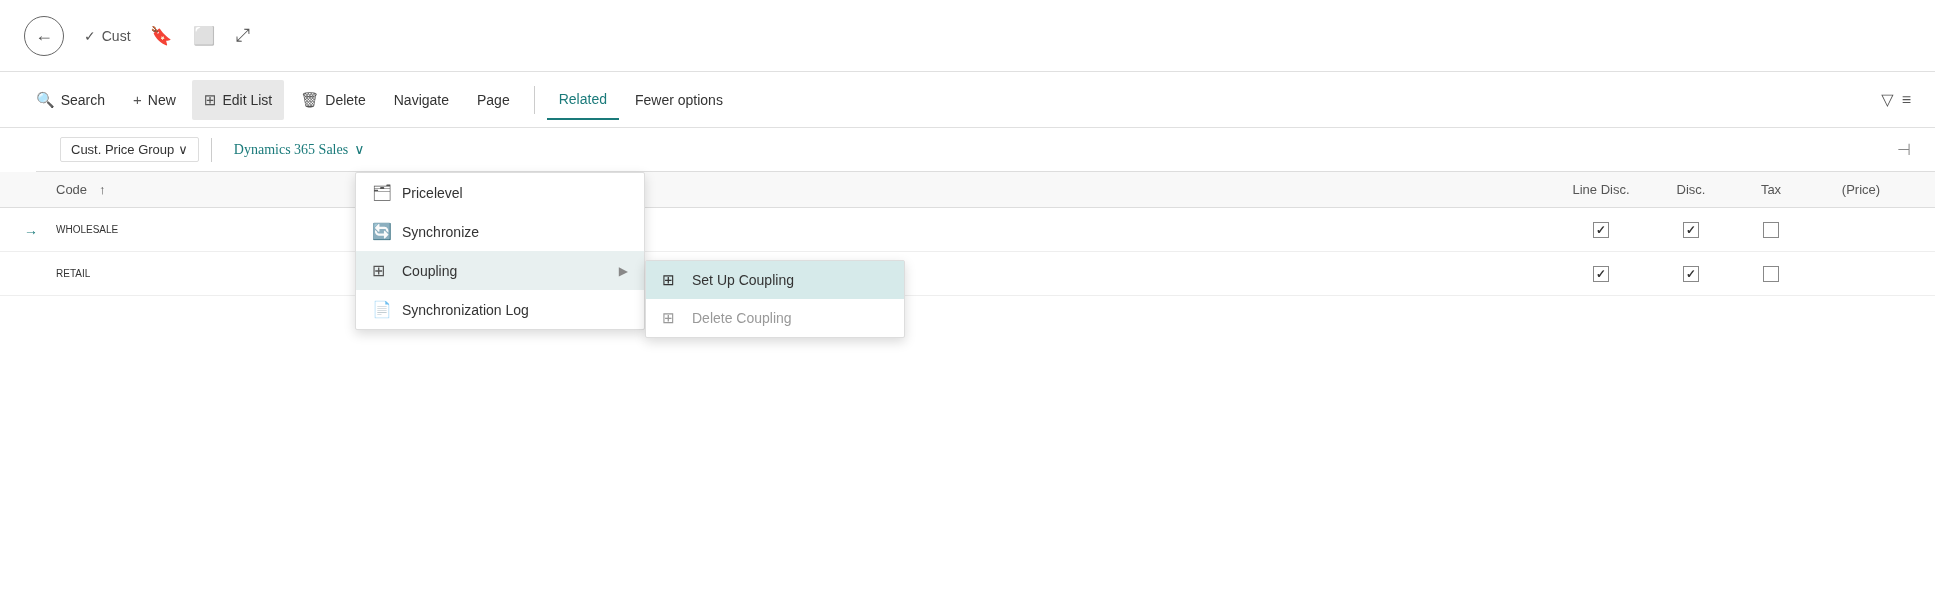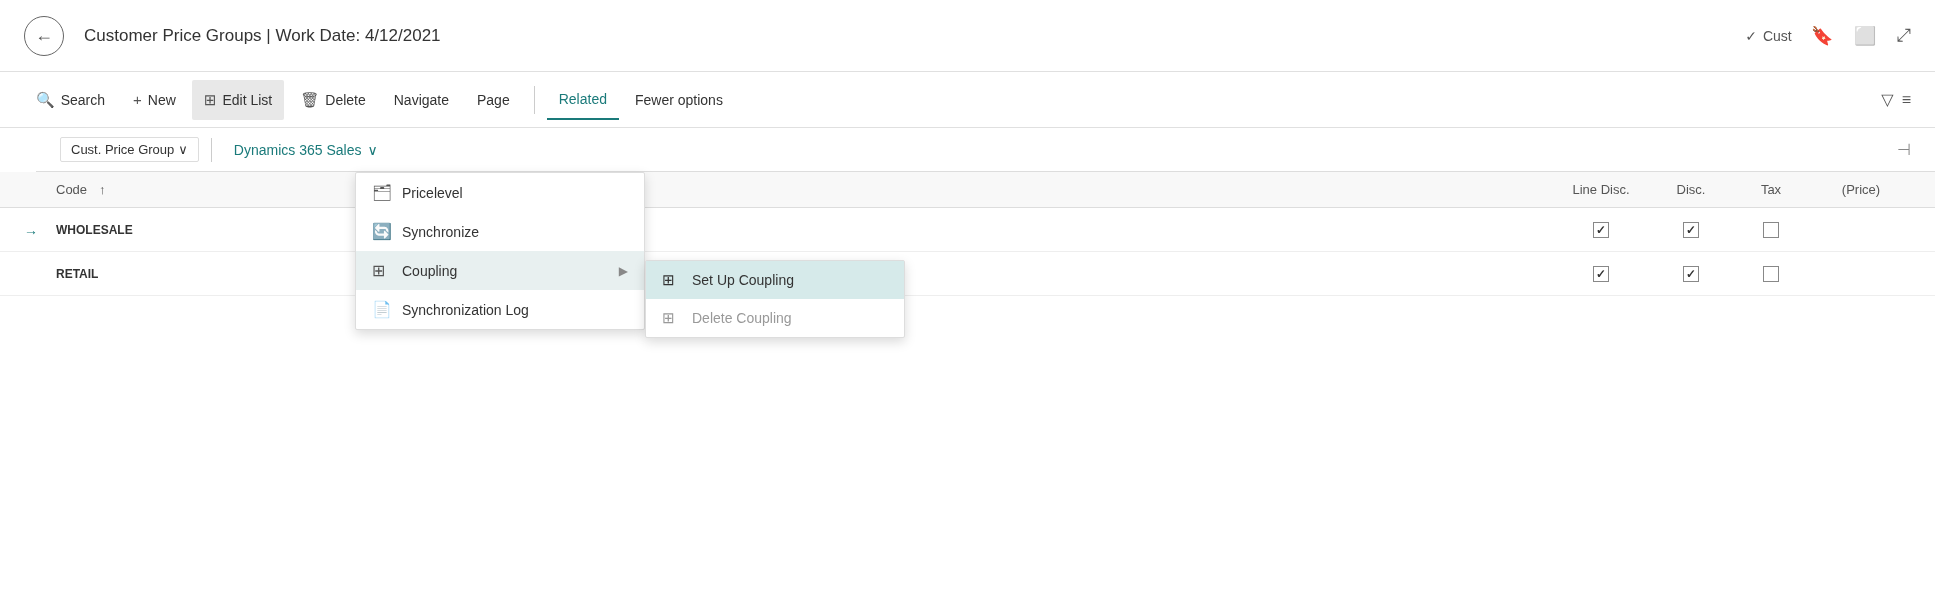--- a/index.html
+++ b/index.html
@@ -118,20 +118,21 @@
     }
     .col-group-sep { width: 1px; background: #ccc; height: 24px; margin: 0 12px; }
     .dynamics-btn {
       display: flex; align-items: center; gap: 6px;
       padding: 4px 10px;
       background: #fff;
       border: none;
       cursor: pointer;
       font-size: 14px;
       color: #1a7a7a;
+      font-family: Liberation Serif, serif;
     }
     .pin-icon {
       margin-left: auto;
       color: #888; font-size: 16px; cursor: pointer;
     }
 
     
     .table-header {
       display: flex;
       align-items: center;
@@ -150,21 +151,21 @@
 
     
     .table-row {
       display: flex;
       align-items: center;
       padding: 0 24px;
       height: 44px;
       border-bottom: 1px solid #eee;
     }
     .tr-arrow { width: 32px; color: #1a7a7a; font-size: 14px; }
-    .tr-code { width: 280px; font-size: 12px; font-weight: bold; }
+    .tr-code { width: 280px; font-size: 10px; }
     .tr-spacer { flex: 1; }
     .tr-cb { width: 100px; display: flex; justify-content: center; }
     .tr-cb2 { width: 80px; display: flex; justify-content: center; }
     .tr-cb3 { width: 80px; display: flex; justify-content: center; }
     .tr-price { width: 100px; }
 
     
     .cb {
       width: 16px; height: 16px;
       border: 1.5px solid #888;
@@ -224,21 +225,20 @@
     .submenu-item.disabled { color: #999; }
     .submenu-item .item-icon { font-size: 15px; width: 20px; }
   </style>
 </head>
 <body>
 
 <div class="header-bar">
   <div class="back-btn">
     <span>←</span>
   </div>
-  <span class="header-title">Customer Price Groups | Work Date: 4/12/2021</span>
   <div class="header-actions">
     <span class="saved-indicator">
       <span>✓</span>
       <span>Cust</span>
     </span>
     <span class="header-icon-btn">🔖</span>
     <span class="header-icon-btn">⬜</span>
     <span class="header-icon-btn">⤢</span>
   </div>
 </div>

